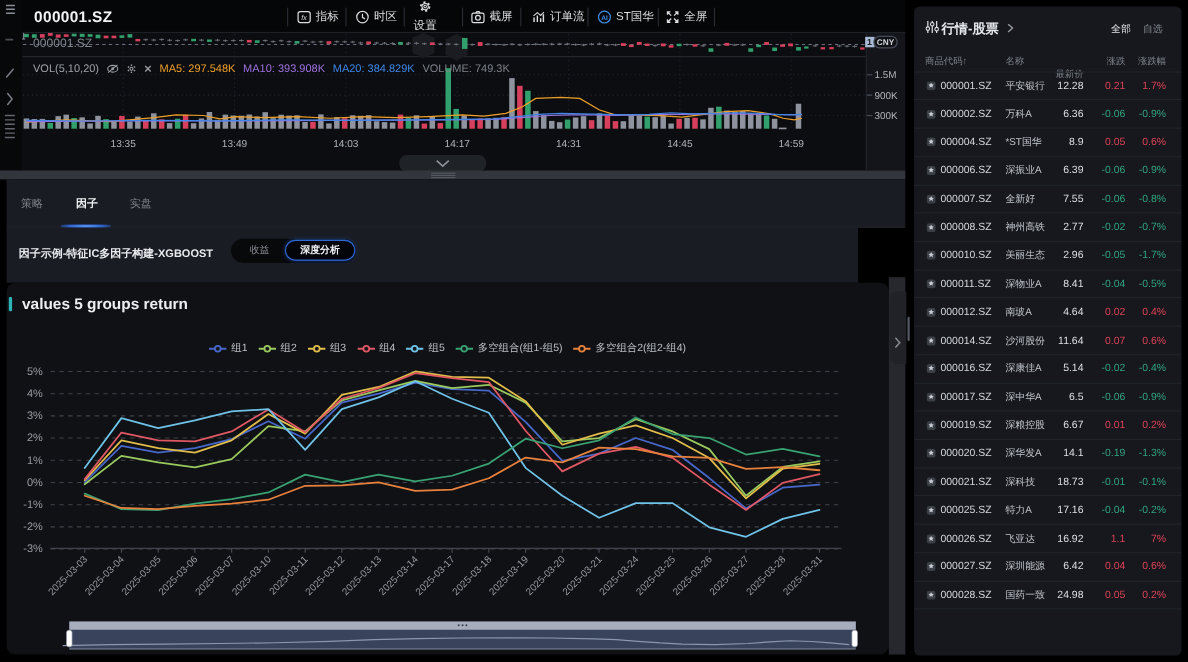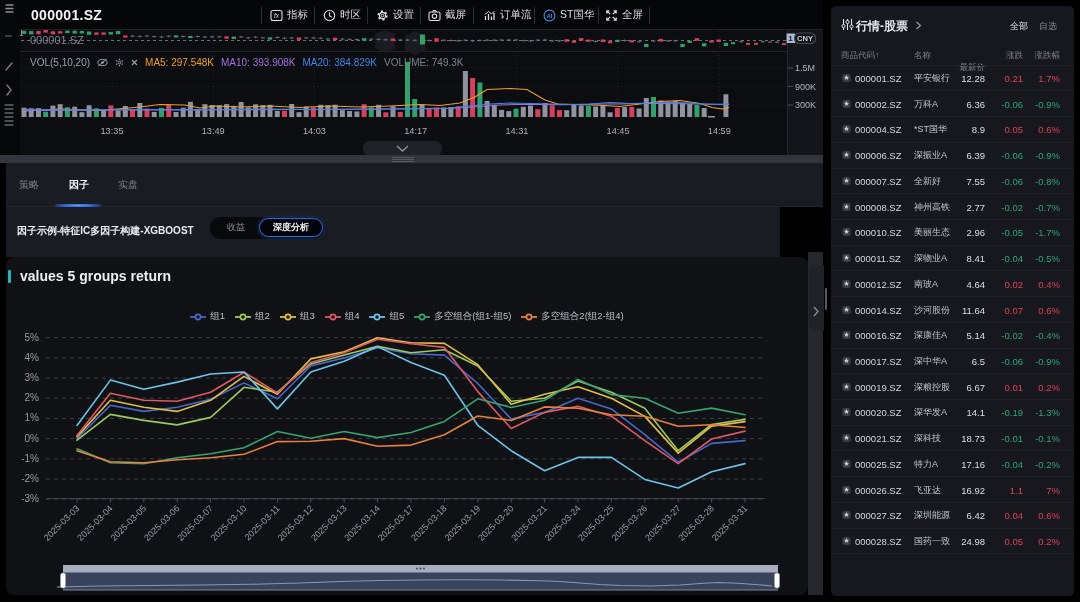--- a/index.html
+++ b/index.html
@@ -103,21 +103,21 @@
       </div>
     <div class="tbdiv" style="left:294px;"></div>
     <div class="titem" style="left:303px;">
       <svg width="13" height="13" viewBox="0 0 13 13">
           <circle cx="6.5" cy="6.5" r="5.2" fill="none" stroke="#dcdee2" stroke-width="1.1"></circle>
           <path d="M6.5 3.5 V6.8 L8.8 8.3" fill="none" stroke="#dcdee2" stroke-width="1.1"></path>
         </svg>
       <span>时区</span>
       </div>
     <div class="tbdiv" style="left:347px;"></div>
-    <div class="titem" style="left:356px;">
+    <div class="titem" style="left:356px;flex-direction:column;">
       <svg width="13" height="13" viewBox="0 0 13 13">
           <circle cx="6.5" cy="6.5" r="4.3" fill="none" stroke="#dcdee2" stroke-width="1.7" stroke-dasharray="2.1 2.4"></circle>
           <circle cx="6.5" cy="6.5" r="3.1" fill="none" stroke="#dcdee2" stroke-width="1.1"></circle>
           <circle cx="6.5" cy="6.5" r="1.3" fill="none" stroke="#dcdee2" stroke-width="1"></circle>
         </svg>
       <span>设置</span>
       </div>
     <div class="tbdiv" style="left:400px;"></div>
     <div class="titem" style="left:408px;">
       <svg width="13" height="13" viewBox="0 0 13 13">

